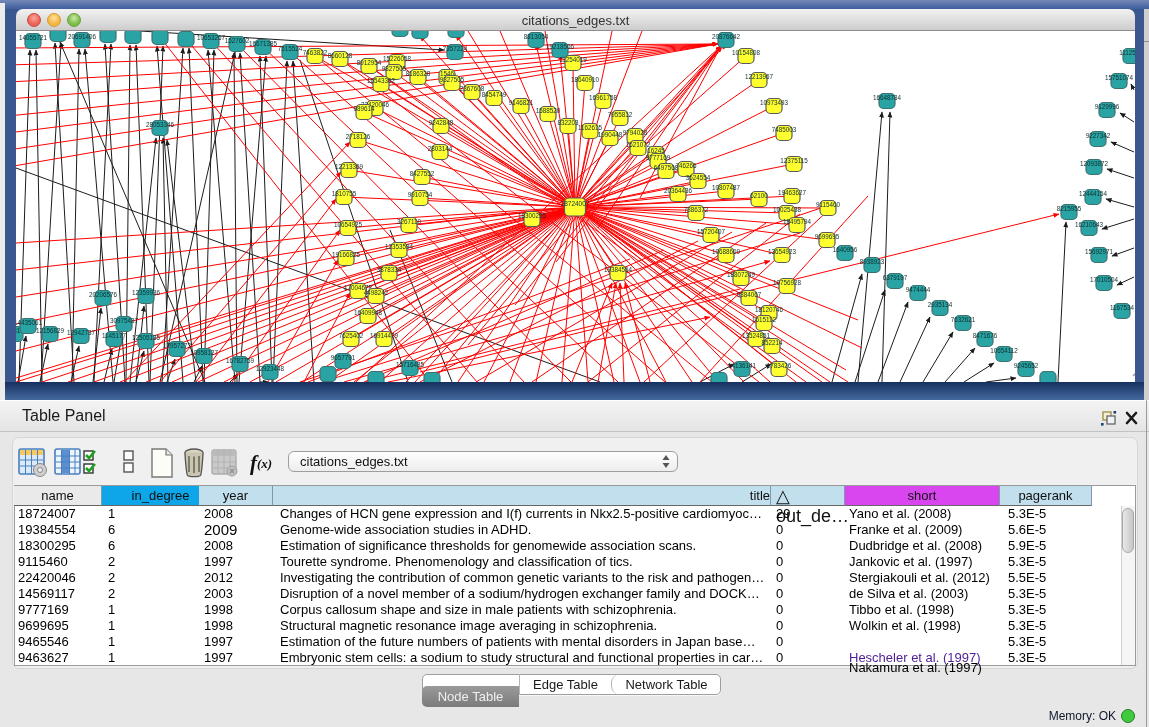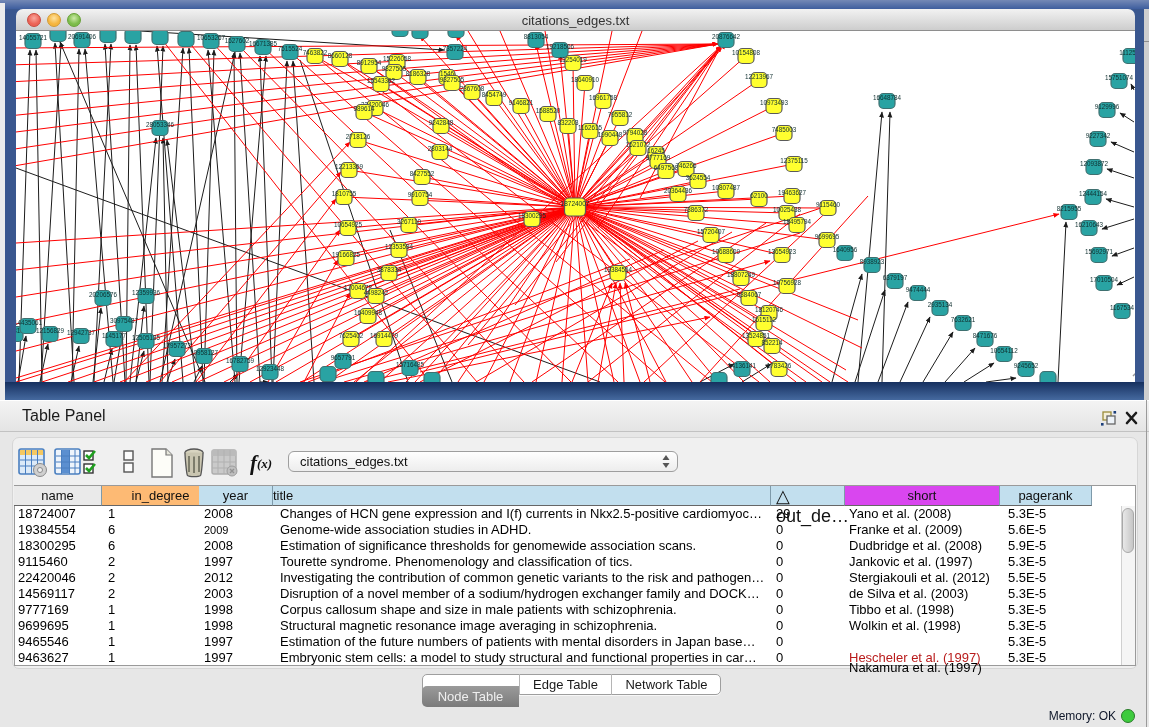--- a/index.html
+++ b/index.html
@@ -587,36 +587,36 @@
   </svg>
 
 <div style="position:absolute;left:288px;top:451px;width:390px;height:21px;background:linear-gradient(#fefefe,#ededed);border:1px solid #9e9e9e;border-radius:6px;box-sizing:border-box"></div>
 <div style="position:absolute;left:300px;top:451px;height:21px;font-size:13px;line-height:21px;color:#111">citations_edges.txt</div>
 <svg width="12" height="16" viewBox="0 0 12 16" style="position:absolute;left:660px;top:454px">
 <path d="M6,1 L9.5,6 L2.5,6 z" fill="#555"></path>
     <path d="M6,14 L9.5,9 L2.5,9 z" fill="#555"></path>
 </svg>
 <div style="position:absolute;left:14px;top:485px;width:1122px;height:181px;background:#fff;border:1px solid #9a9a9a;box-sizing:border-box"></div>
 <div style="position:absolute;left:14px;top:486px;width:88px;height:20px;background:#eaeaea;border-right:1px solid #7e9aaa;border-bottom:1px solid #666;box-sizing:border-box;font-size:13px;color:#111;line-height:20px;text-align:center;">name</div>
-<div style="position:absolute;left:102px;top:486px;width:118px;height:20px;background:#fdba74;border-right:1px solid #7e9aaa;border-bottom:1px solid #666;box-sizing:border-box;font-size:13px;color:#111;line-height:20px;text-align:center;">in_degree</div>
+<div style="position:absolute;left:102px;top:486px;width:118px;height:20px;background:#0ea5e9;border-right:1px solid #7e9aaa;border-bottom:1px solid #666;box-sizing:border-box;font-size:13px;color:#111;line-height:20px;text-align:center;">in_degree</div>
 <div style="position:absolute;left:199px;top:486px;width:74px;height:20px;background:#c2dfee;border-right:1px solid #7e9aaa;border-bottom:1px solid #666;box-sizing:border-box;font-size:13px;color:#111;line-height:20px;text-align:center;">year</div>
-<div style="position:absolute;left:273px;top:486px;width:498px;height:20px;background:#c2dfee;border-right:1px solid #7e9aaa;border-bottom:1px solid #666;box-sizing:border-box;font-size:13px;color:#111;line-height:20px;text-align:left;">title</div>
+<div style="position:absolute;left:273px;top:486px;width:498px;height:20px;background:#c2dfee;border-right:1px solid #7e9aaa;border-bottom:1px solid #666;box-sizing:border-box;font-size:13px;color:#111;line-height:20px;text-align:right;">title</div>
 <div style="position:absolute;left:771px;top:486px;width:74px;height:20px;background:#c2dfee;border-right:1px solid #7e9aaa;border-bottom:1px solid #666;box-sizing:border-box;font-size:18px;color:#111;line-height:20px;text-align:left;padding-left:5px;">△ out_de…</div>
 <div style="position:absolute;left:845px;top:486px;width:155px;height:20px;background:#d946ef;border-right:1px solid #7e9aaa;border-bottom:1px solid #666;box-sizing:border-box;font-size:13px;color:#111;line-height:20px;text-align:center;">short</div>
 <div style="position:absolute;left:1000px;top:486px;width:92px;height:20px;background:#c2dfee;border-right:1px solid #7e9aaa;border-bottom:1px solid #666;box-sizing:border-box;font-size:13px;color:#111;line-height:20px;text-align:center;">pagerank</div>
 <div style="position:absolute;left:18px;top:506px;height:16px;font-size:13px;line-height:16px;color:#000;white-space:nowrap">18724007</div>
 <div style="position:absolute;left:108px;top:506px;height:16px;font-size:13px;line-height:16px;color:#000;white-space:nowrap">1</div>
 <div style="position:absolute;left:204px;top:506px;height:16px;font-size:13px;line-height:16px;color:#000;white-space:nowrap">2008</div>
 <div style="position:absolute;left:280px;top:506px;height:16px;font-size:13px;line-height:16px;color:#000;white-space:nowrap">Changes of HCN gene expression and I(f) currents in Nkx2.5-positive cardiomyoc…</div>
 <div style="position:absolute;left:776px;top:506px;height:16px;font-size:13px;line-height:16px;color:#000;white-space:nowrap">29</div>
 <div style="position:absolute;left:849px;top:506px;height:16px;font-size:13px;line-height:16px;color:#000;white-space:nowrap">Yano et al. (2008)</div>
 <div style="position:absolute;left:1008px;top:506px;height:16px;font-size:13px;line-height:16px;color:#000;white-space:nowrap">5.3E-5</div>
 <div style="position:absolute;left:18px;top:522px;height:16px;font-size:13px;line-height:16px;color:#000;white-space:nowrap">19384554</div>
 <div style="position:absolute;left:108px;top:522px;height:16px;font-size:13px;line-height:16px;color:#000;white-space:nowrap">6</div>
-<div style="position:absolute;left:204px;top:522px;height:16px;font-size:11px;line-height:16px;color:#000;white-space:nowrap">2009</div>
+<div style="position:absolute;left:204px;top:522px;height:16px;font-size:15px;line-height:16px;color:#000;white-space:nowrap">2009</div>
 <div style="position:absolute;left:280px;top:522px;height:16px;font-size:13px;line-height:16px;color:#000;white-space:nowrap">Genome-wide association studies in ADHD.</div>
 <div style="position:absolute;left:776px;top:522px;height:16px;font-size:13px;line-height:16px;color:#000;white-space:nowrap">0</div>
 <div style="position:absolute;left:849px;top:522px;height:16px;font-size:13px;line-height:16px;color:#000;white-space:nowrap">Franke et al. (2009)</div>
 <div style="position:absolute;left:1008px;top:522px;height:16px;font-size:13px;line-height:16px;color:#000;white-space:nowrap">5.6E-5</div>
 <div style="position:absolute;left:18px;top:538px;height:16px;font-size:13px;line-height:16px;color:#000;white-space:nowrap">18300295</div>
 <div style="position:absolute;left:108px;top:538px;height:16px;font-size:13px;line-height:16px;color:#000;white-space:nowrap">6</div>
 <div style="position:absolute;left:204px;top:538px;height:16px;font-size:13px;line-height:16px;color:#000;white-space:nowrap">2008</div>
 <div style="position:absolute;left:280px;top:538px;height:16px;font-size:13px;line-height:16px;color:#000;white-space:nowrap">Estimation of significance thresholds for genomewide association scans.</div>
 <div style="position:absolute;left:776px;top:538px;height:16px;font-size:13px;line-height:16px;color:#000;white-space:nowrap">0</div>
 <div style="position:absolute;left:849px;top:538px;height:16px;font-size:13px;line-height:16px;color:#000;white-space:nowrap">Dudbridge et al. (2008)</div>
@@ -659,25 +659,25 @@
 <div style="position:absolute;left:18px;top:634px;height:16px;font-size:13px;line-height:16px;color:#000;white-space:nowrap">9465546</div>
 <div style="position:absolute;left:108px;top:634px;height:16px;font-size:13px;line-height:16px;color:#000;white-space:nowrap">1</div>
 <div style="position:absolute;left:204px;top:634px;height:16px;font-size:13px;line-height:16px;color:#000;white-space:nowrap">1997</div>
 <div style="position:absolute;left:280px;top:634px;height:16px;font-size:13px;line-height:16px;color:#000;white-space:nowrap">Estimation of the future numbers of patients with mental disorders in Japan base…</div>
 <div style="position:absolute;left:776px;top:634px;height:16px;font-size:13px;line-height:16px;color:#000;white-space:nowrap">0</div>
 <div style="position:absolute;left:849px;top:660px;height:16px;font-size:13px;line-height:16px;color:#000;white-space:nowrap">Nakamura et al. (1997)</div>
 <div style="position:absolute;left:1008px;top:634px;height:16px;font-size:13px;line-height:16px;color:#000;white-space:nowrap">5.3E-5</div>
 <div style="position:absolute;left:18px;top:650px;height:16px;font-size:13px;line-height:16px;color:#000;white-space:nowrap">9463627</div>
 <div style="position:absolute;left:108px;top:650px;height:16px;font-size:13px;line-height:16px;color:#000;white-space:nowrap">1</div>
 <div style="position:absolute;left:204px;top:650px;height:16px;font-size:13px;line-height:16px;color:#000;white-space:nowrap">1997</div>
-<div style="position:absolute;left:280px;top:650px;height:16px;font-size:13px;line-height:16px;color:#000;white-space:nowrap">Embryonic stem cells: a model to study structural and functional properties in car…</div>
+<div style="position:absolute;left:280px;top:650px;height:16px;font-size:13px;line-height:16px;color:#000;white-space:nowrap">Embryonic stem cells: a sodium to study structural and functional properties in car…</div>
 <div style="position:absolute;left:776px;top:650px;height:16px;font-size:13px;line-height:16px;color:#000;white-space:nowrap">0</div>
-<div style="position:absolute;left:849px;top:650px;height:16px;font-size:13px;line-height:16px;color:#b91c1c;white-space:nowrap">Hescheler et al. (1997)</div>
+<div style="position:absolute;left:849px;top:650px;height:16px;font-size:13px;line-height:16px;color:#4c1d95;white-space:nowrap">Hescheler et al. (1997)</div>
 <div style="position:absolute;left:1008px;top:650px;height:16px;font-size:13px;line-height:16px;color:#000;white-space:nowrap">5.3E-5</div>
 <div style="position:absolute;left:1121px;top:506px;width:14px;height:159px;background:#f5f5f5;border-left:1px solid #d0d0d0;box-sizing:border-box"></div>
 <div style="position:absolute;left:1122px;top:508px;width:12px;height:45px;background:linear-gradient(90deg,#e8e8e8,#c6c6c6);border:1px solid #a8a8a8;border-radius:6px;box-sizing:border-box"></div>
 <div style="position:absolute;left:422px;top:674px;width:299px;height:21px;border:1px solid #9e9e9e;border-radius:5px;background:#fff;box-shadow:0 1px 0 rgba(255,255,255,.7);box-sizing:border-box"></div>
 <div style="position:absolute;left:422px;top:674px;width:97px;height:21px;background:linear-gradient(#9a9a9a,#7b7b7b);border-radius:5px 0 0 5px;color:#efefef;font-size:13px;line-height:21px;text-align:center;box-sizing:border-box;margin-top:12px;">Node Table</div>
 <div style="position:absolute;left:519px;top:674px;width:92px;height:21px;color:#1a1a1a;border-left:1px solid #b5b5b5;font-size:13px;line-height:21px;text-align:center;box-sizing:border-box;">Edge Table</div>
-<div style="position:absolute;left:611px;top:674px;width:110px;height:21px;color:#1a1a1a;border-left:1px solid #b5b5b5;font-size:13px;line-height:21px;text-align:center;box-sizing:border-box;">Network Table</div>
+<div style="position:absolute;left:611px;top:674px;width:110px;height:21px;color:#1a1a1a;border-left:1px solid #b5b5b5;font-size:13px;line-height:21px;text-align:center;box-sizing:border-box;border-radius:9px;">Network Table</div>
 
 <div style="position:absolute;left:1000px;top:708px;width:116px;height:16px;font-size:12px;line-height:16px;color:#0f172a;text-align:right">Memory: OK</div>
 <div style="position:absolute;left:1121px;top:709px;width:14px;height:14px;border-radius:7px;background:#3ecb3e;border:1.5px solid #2a7a2a;box-sizing:border-box"></div>
 <div style="position:absolute;left:1146px;top:400px;width:1px;height:327px;background:#9a9a9a"></div>
 </body></html>

